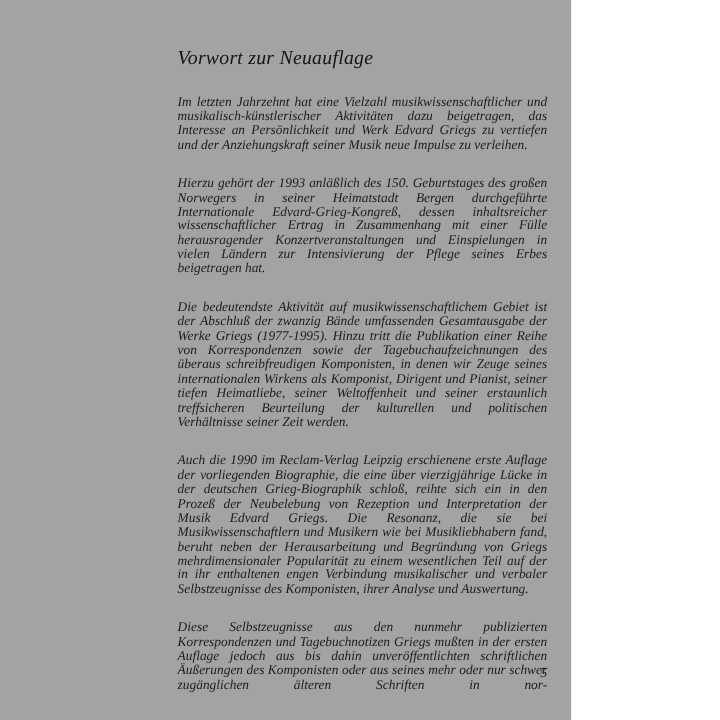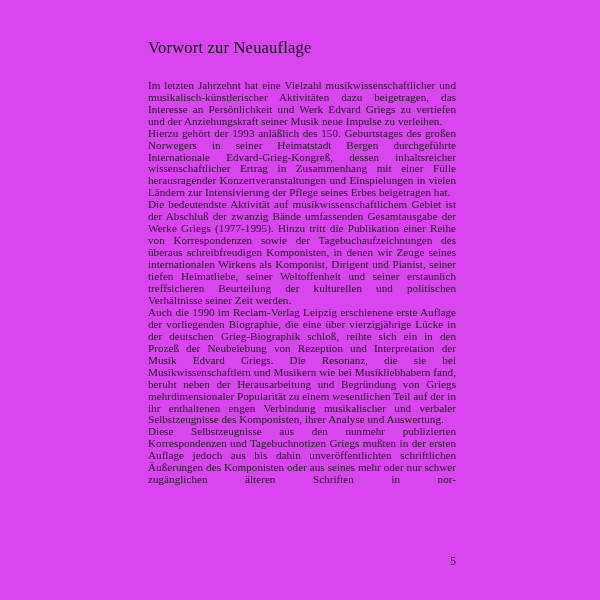--- a/index.html
+++ b/index.html
@@ -9,23 +9,24 @@
   body {
     width: 600px;
     height: 600px;
     background: #ffffff;
     font-family: "Liberation Serif", "DejaVu Serif", serif;
     color: #1a1a1a;
     overflow: hidden;
   }
   .page {
     position: relative;
-    width: 600px;
+    width: 476px;
     height: 600px;
-    background: #d946ef;
+    background: #a3a3a3;
+    font-style: italic;
   }
   .content {
     position: absolute;
     left: 148px;
     top: 38px;
     width: 308px;
   }
   .page-title {
     font-size: 16.5px;
     font-weight: normal;
@@ -40,20 +41,21 @@
     line-height: 11.95px;
     text-align: justify;
     text-justify: inter-word;
     color: #1b1b1b;
     letter-spacing: 0.01px;
     -webkit-hyphens: none;
     hyphens: none;
   }
   .body-text p.indent-none {
     text-indent: 0;
+    margin-top: 20px;
   }
   .body-text p:last-child {
     text-align: justify;
   }
   
   .body-text p.force-justify:after {
     content: "";
     display: inline-block;
     width: 100%;
   }

